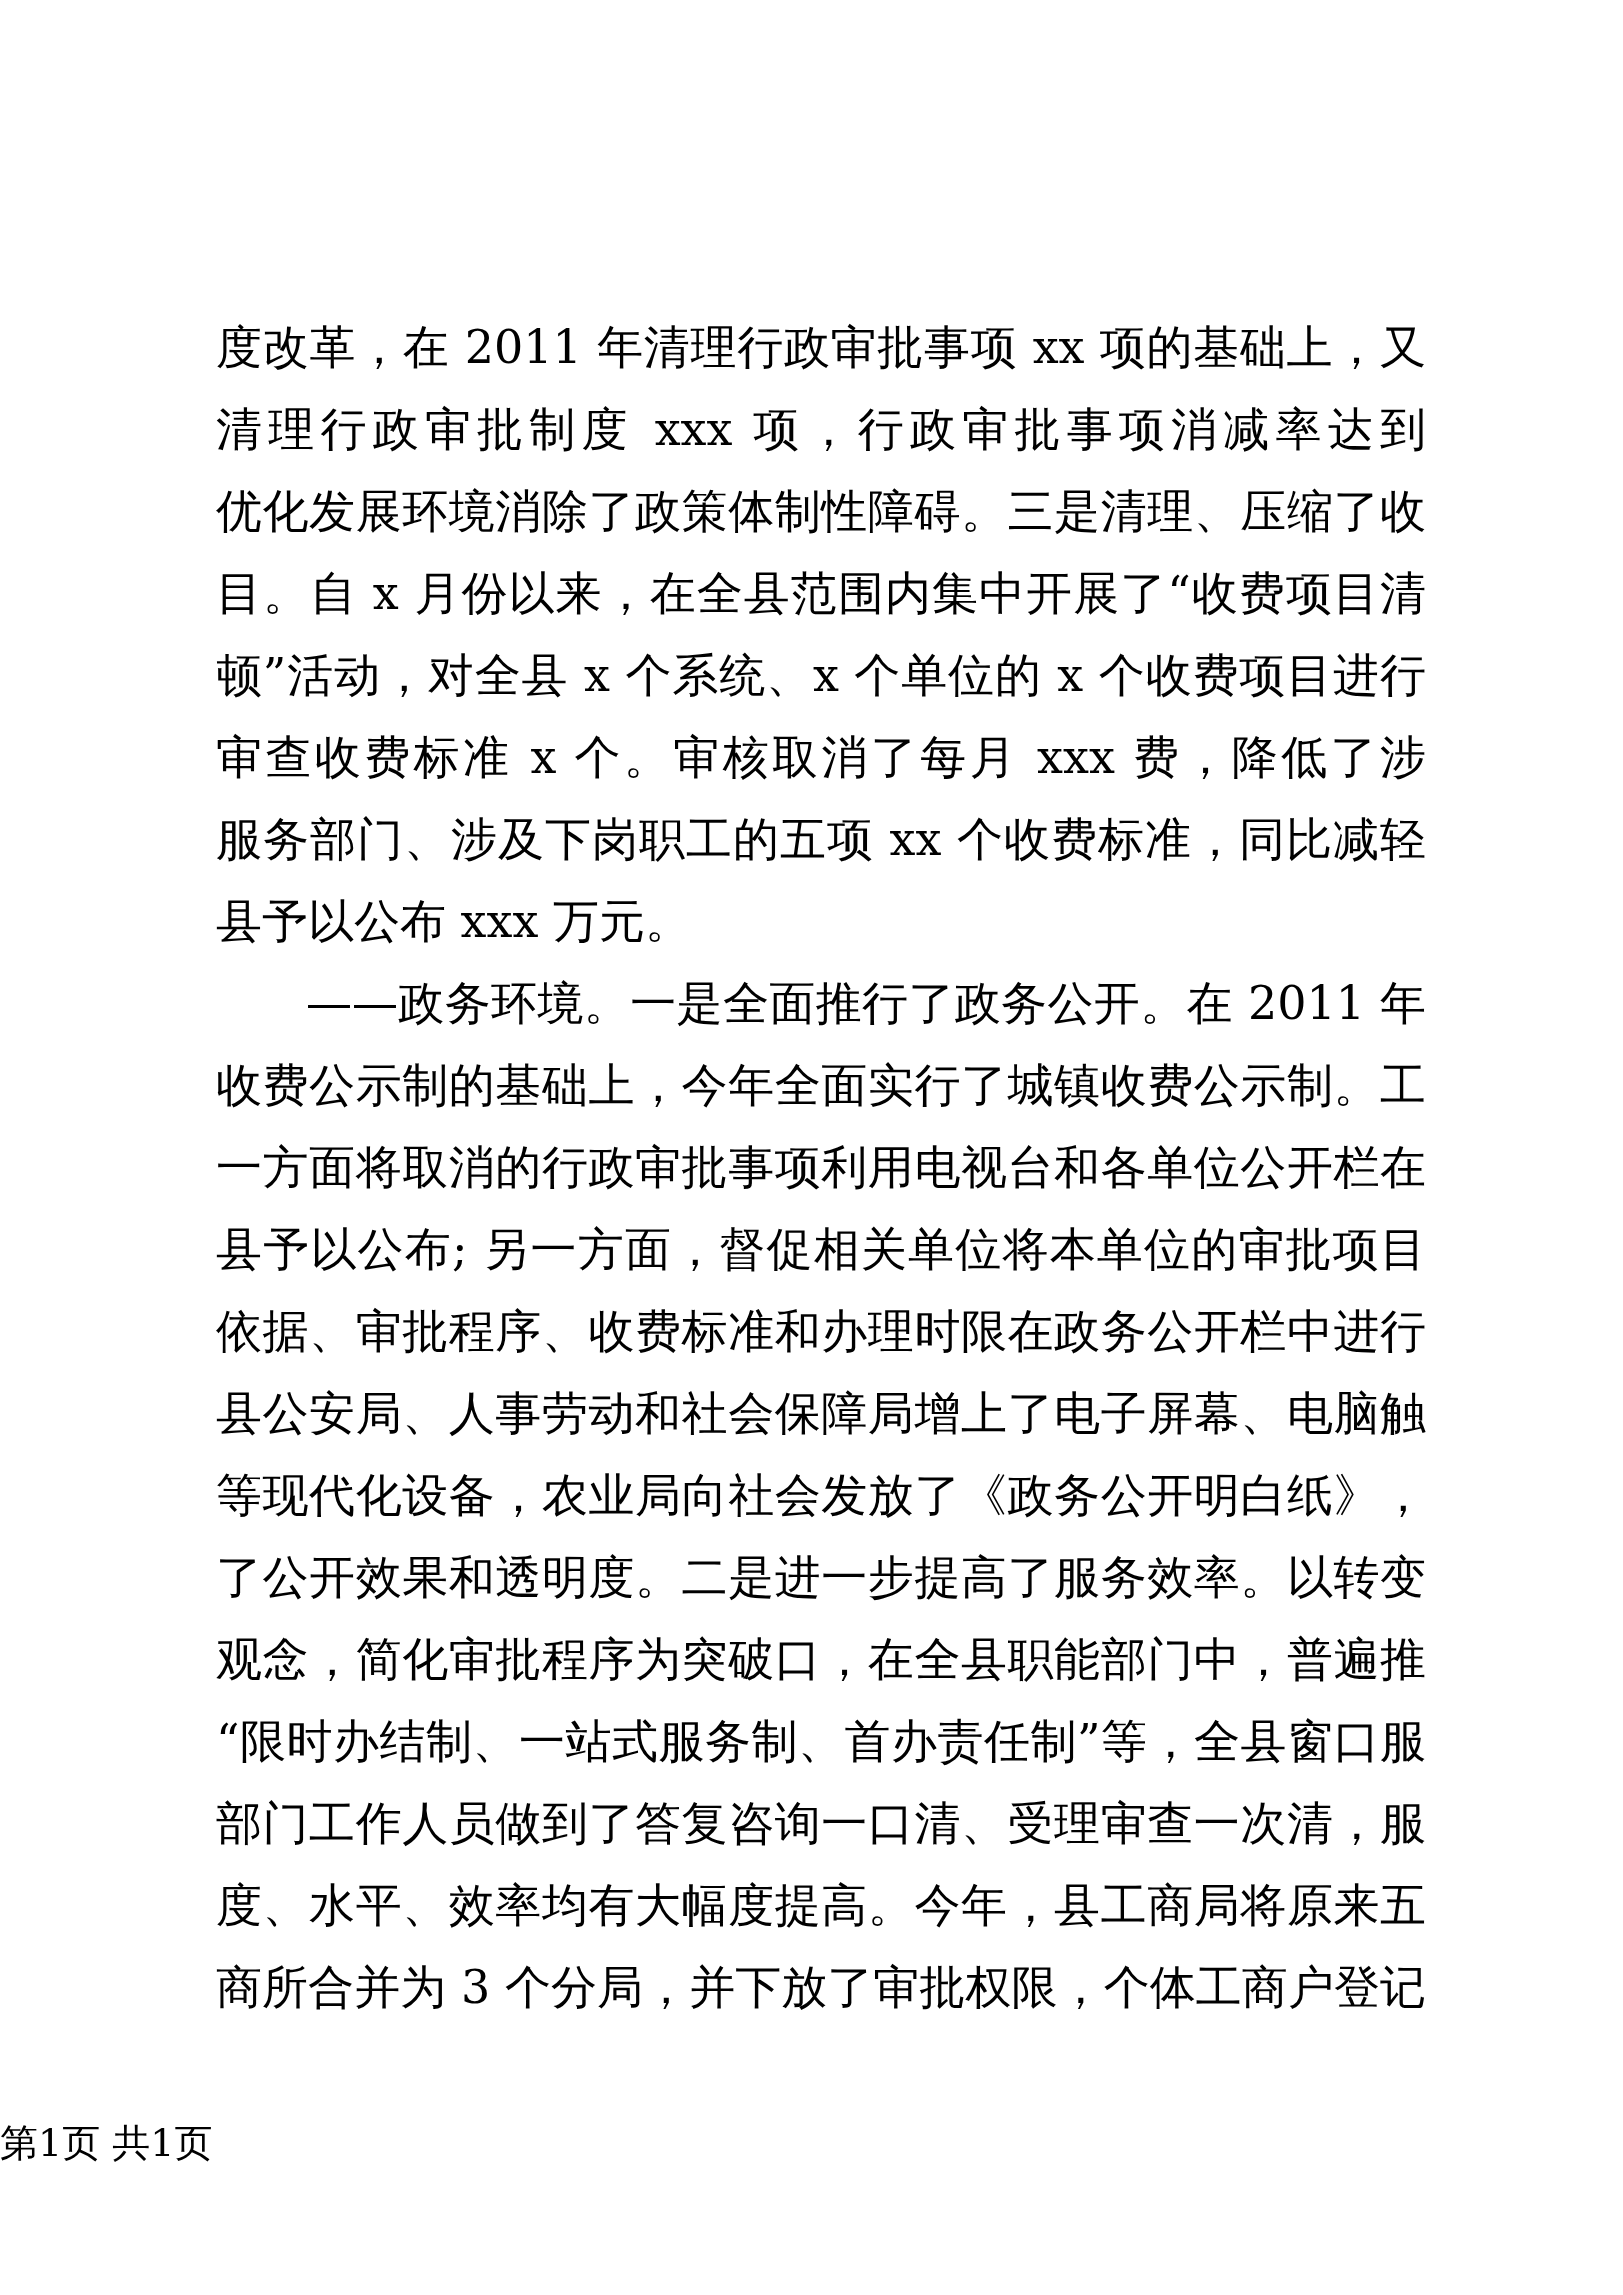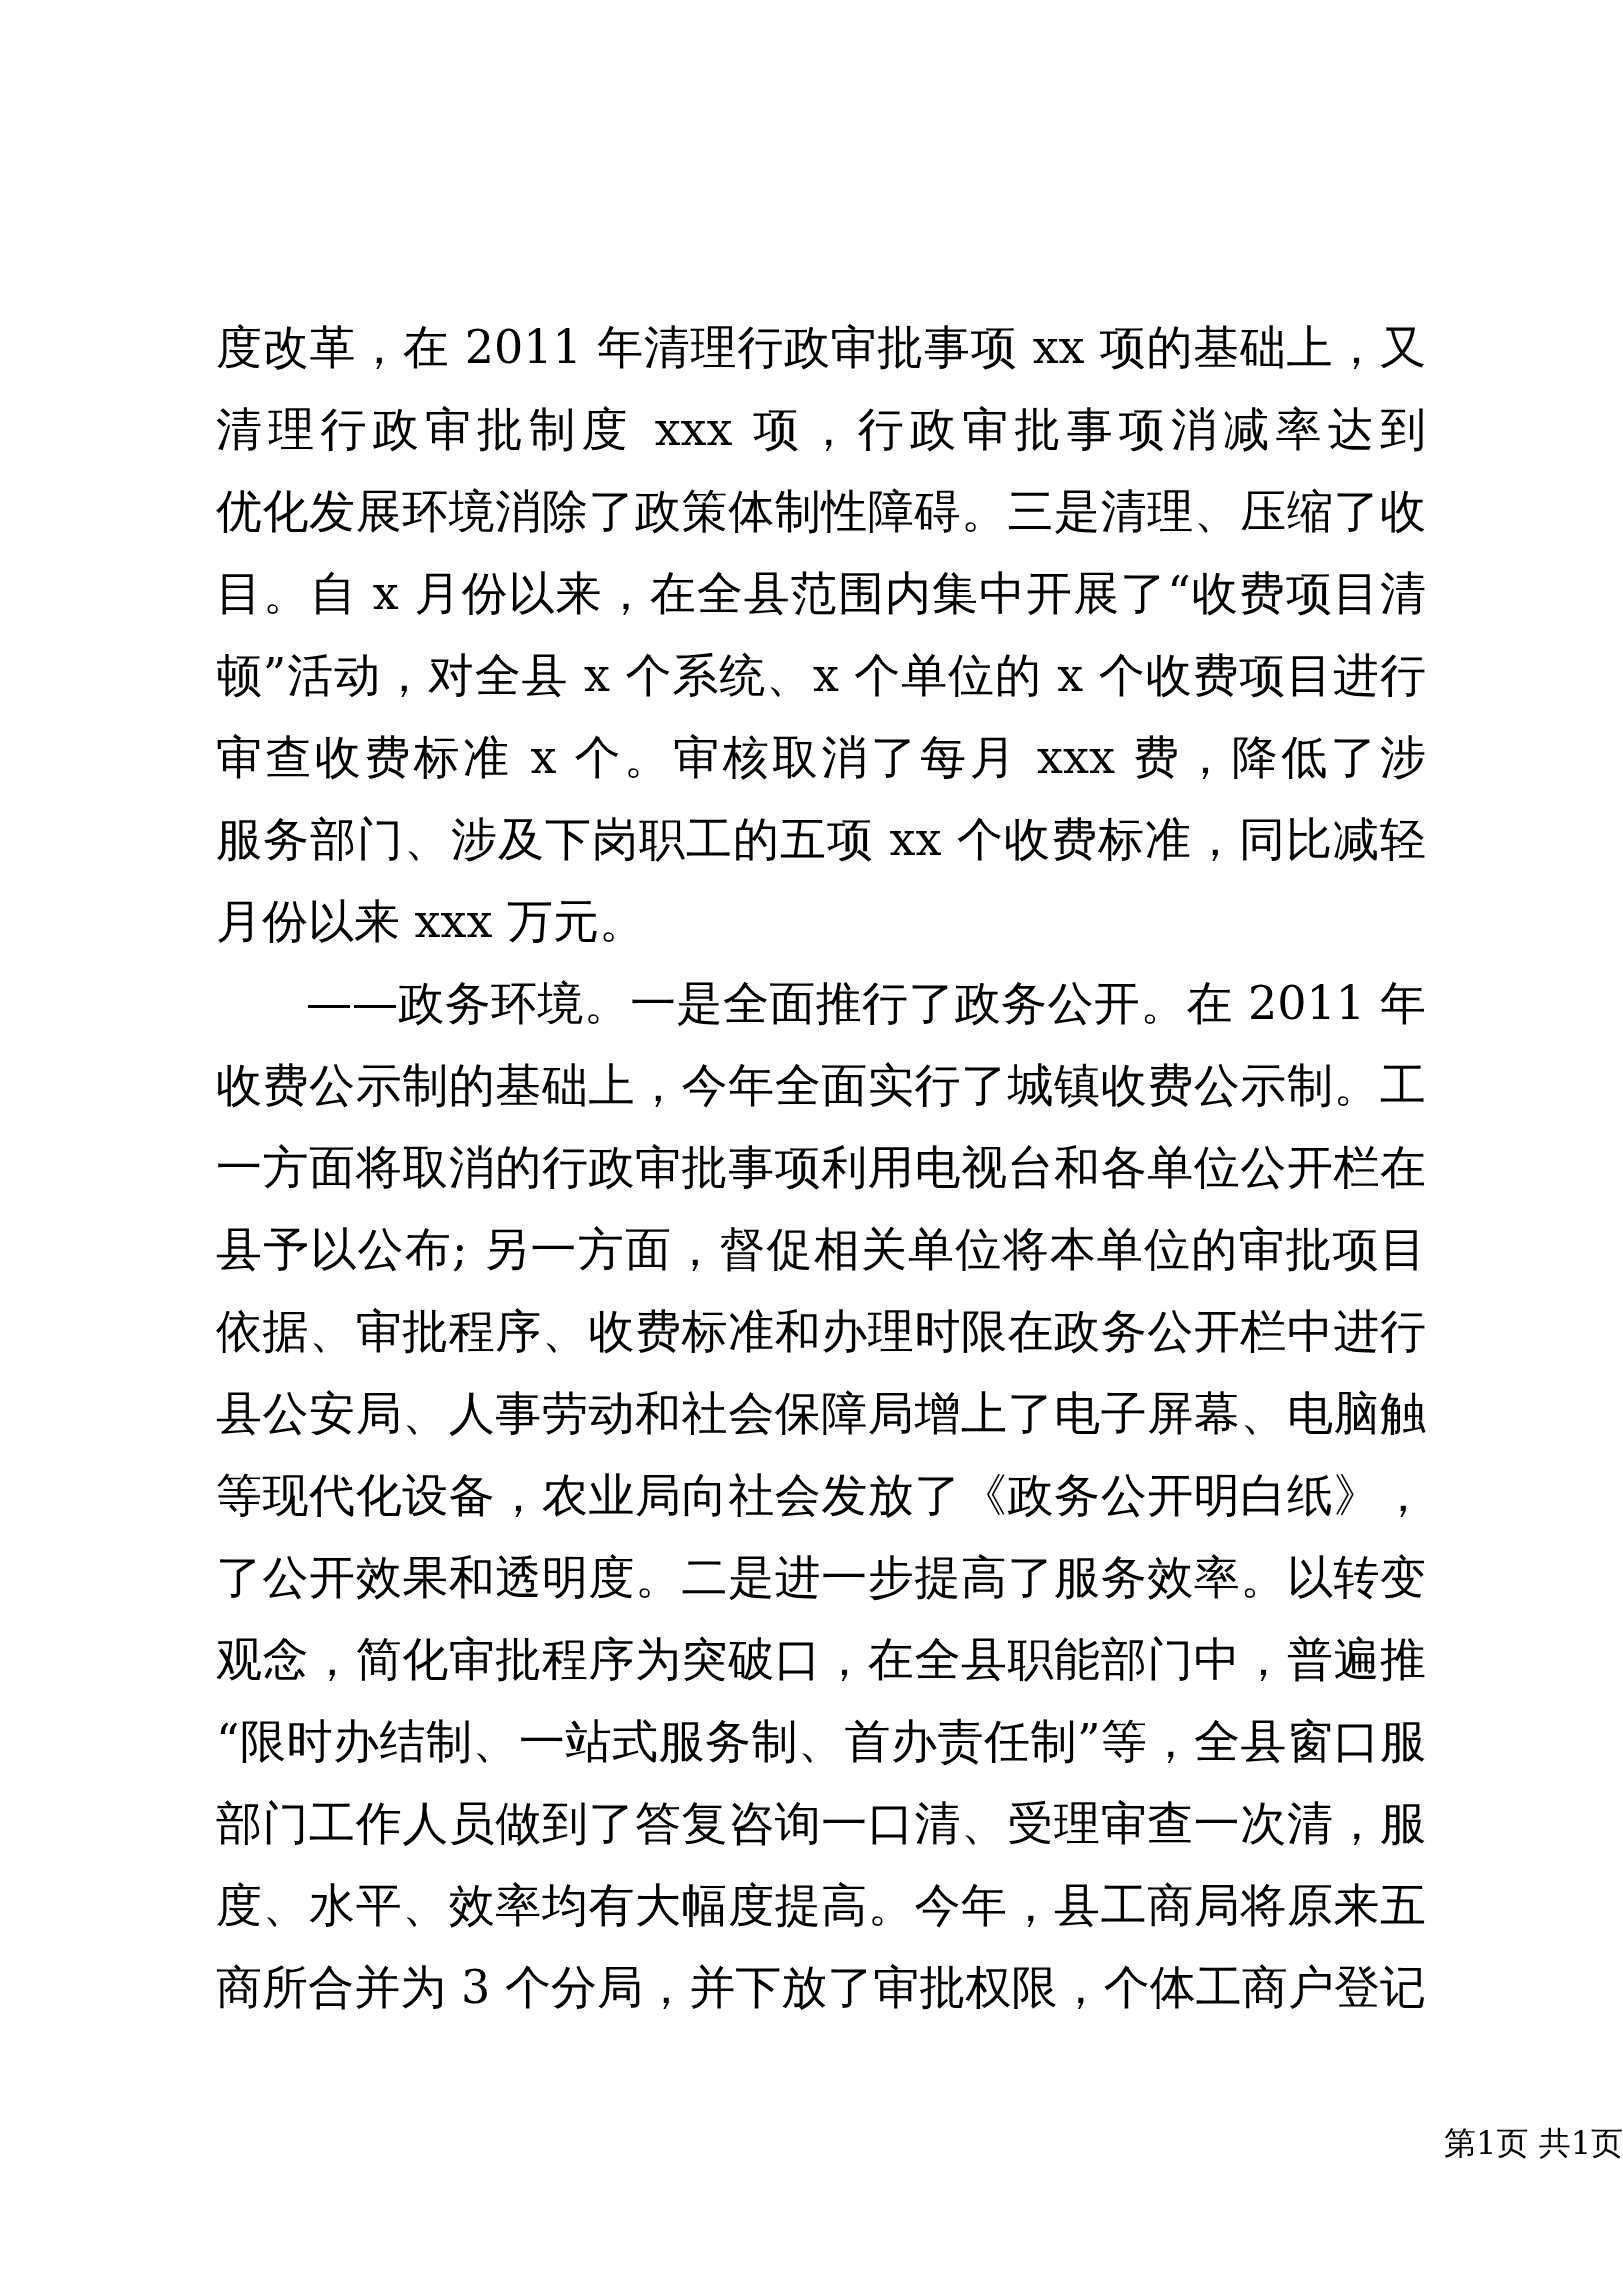--- a/index.html
+++ b/index.html
@@ -38,37 +38,37 @@
   .line.indent {
     text-indent: 90px;
   }
   .footer {
     position: absolute;
     left: 0;
     top: 2121px;
     width: 100%;
     height: 45px;
     line-height: 45px;
-    font-size: 32px;
-    text-align: right;
+    font-size: 38px;
+    text-align: left;
   }
 </style>
 </head>
 <body>
 
 <div class="page">
   <div class="text-block">
     <div class="line">度改革，在 2011 年清理行政审批事项 xx 项的基础上，又进一步</div>
     <div class="line">清理行政审批制度 xxx 项，行政审批事项消减率达到 xxx%，为</div>
     <div class="line">优化发展环境消除了政策体制性障碍。三是清理、压缩了收费项</div>
     <div class="line">目。自 x 月份以来，在全县范围内集中开展了“收费项目清理整</div>
     <div class="line">顿”活动，对全县 x 个系统、x 个单位的 x 个收费项目进行审核，</div>
     <div class="line">审查收费标准 x 个。审核取消了每月 xxx 费，降低了涉农、涉及</div>
     <div class="line">服务部门、涉及下岗职工的五项 xx 个收费标准，同比减轻企业</div>
-    <div class="line short">月份以来 xxx 万元。</div>
+    <div class="line short">县予以公布 xxx 万元。</div>
     <div class="line indent">——政务环境。一是全面推行了政务公开。在 2011 年涉农</div>
     <div class="line">收费公示制的基础上，今年全面实行了城镇收费公示制。工作中，</div>
     <div class="line">一方面将取消的行政审批事项利用电视台和各单位公开栏在全</div>
     <div class="line">县予以公布; 另一方面，督促相关单位将本单位的审批项目名称、</div>
     <div class="line">依据、审批程序、收费标准和办理时限在政务公开栏中进行公开。</div>
     <div class="line">县公安局、人事劳动和社会保障局增上了电子屏幕、电脑触摸屏</div>
     <div class="line">等现代化设备，农业局向社会发放了《政务公开明白纸》，增加</div>
     <div class="line">了公开效果和透明度。二是进一步提高了服务效率。以转变服务</div>
     <div class="line">观念，简化审批程序为突破口，在全县职能部门中，普遍推行了</div>
     <div class="line">“限时办结制、一站式服务制、首办责任制”等，全县窗口服务</div>

